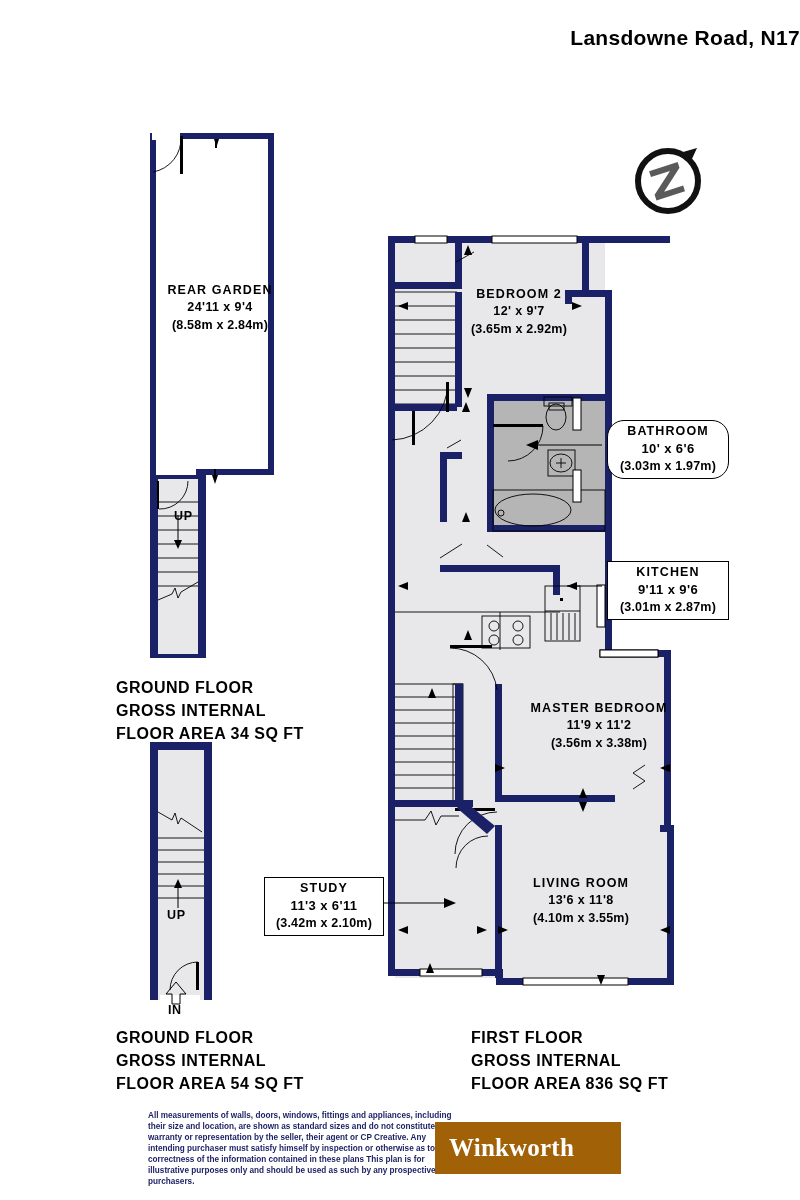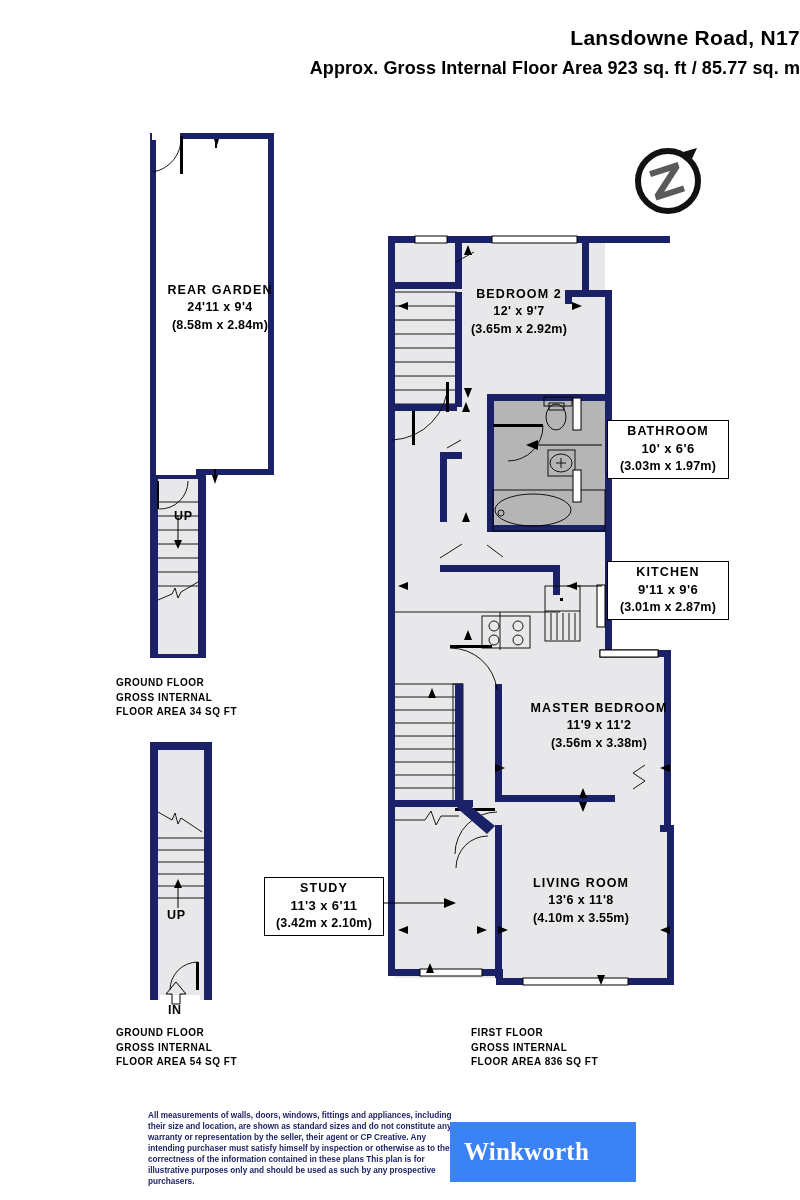--- a/index.html
+++ b/index.html
@@ -22,37 +22,36 @@
   .room-label .rl-met{font-size:12.5px;letter-spacing:.2px;margin-top:2px;}
   
   .callout{
     border:1.6px solid #000;background:#fff;
     padding:3px 6px 4px 6px;text-align:center;line-height:1.22;font-weight:bold;
   }
   .callout .rl-name{font-size:12.5px;letter-spacing:1.1px;}
   .callout .rl-imp{font-size:13px;letter-spacing:.4px;margin-top:2px;}
   .callout .rl-met{font-size:12.5px;letter-spacing:.2px;margin-top:2px;}
   
-  .floor-caption{font-size:10px;font-weight:bold;line-height:1.45;letter-spacing:.5px;}
+  .floor-caption{font-size:16px;font-weight:bold;line-height:1.45;letter-spacing:.5px;}
   
   .stair-word{font-size:12.5px;font-weight:bold;letter-spacing:.6px;}
   
   #disclaimer{left:148px;top:1111px;width:312px;font-size:8.2px;line-height:1.34;color:#1a1f63;font-weight:bold;}
   #brand-logo{
-    left:450px;top:1122px;width:186px;height:60px;background:#3b82f6;
+    left:435px;top:1122px;width:186px;height:52px;background:#a16207;
     display:flex;align-items:center;padding-left:14px;box-sizing:border-box;
   }
   #brand-name{color:#ffffff;font-family:"Liberation Serif","DejaVu Serif",serif;font-size:25px;font-weight:bold;letter-spacing:.2px;}
 </style>
 </head>
 <body>
 
 <div class="abs" id="title-block">
   <div id="page-title">Lansdowne Road, N17</div>
-  <div id="page-subtitle">Approx. Gross Internal Floor Area 923 sq. ft / 85.77 sq. m</div>
 </div>
 
 <svg class="abs" id="plan-canvas" viewBox="0 0 800 1200" xmlns="http://www.w3.org/2000/svg">
   <defs>
     <style>
       .wall{fill:#1b2166;}
       .room{fill:#e8e8ea;}
       .bath{fill:#b5b5b5;}
       .white{fill:#ffffff;}
       .thin{fill:none;stroke:#000;stroke-width:1;}
@@ -386,21 +385,21 @@
   <div class="rl-imp">11'9 x 11'2</div>
   <div class="rl-met">(3.56m x 3.38m)</div>
 </div>
 
 <div class="abs room-label" style="left:498px;top:876px;width:166px;">
   <div class="rl-name">LIVING ROOM</div>
   <div class="rl-imp">13'6 x 11'8</div>
   <div class="rl-met">(4.10m x 3.55m)</div>
 </div>
 
-<div class="abs callout" style="left:607px;top:420px;width:108px;">
+<div class="abs callout" style="left:607px;top:420px;width:108px;border-radius:17px;">
   <div class="rl-name">BATHROOM</div>
   <div class="rl-imp">10' x 6'6</div>
   <div class="rl-met">(3.03m x 1.97m)</div>
 </div>
 
 <div class="abs callout" style="left:607px;top:561px;width:108px;">
   <div class="rl-name">KITCHEN</div>
   <div class="rl-imp">9'11 x 9'6</div>
   <div class="rl-met">(3.01m x 2.87m)</div>
 </div>

